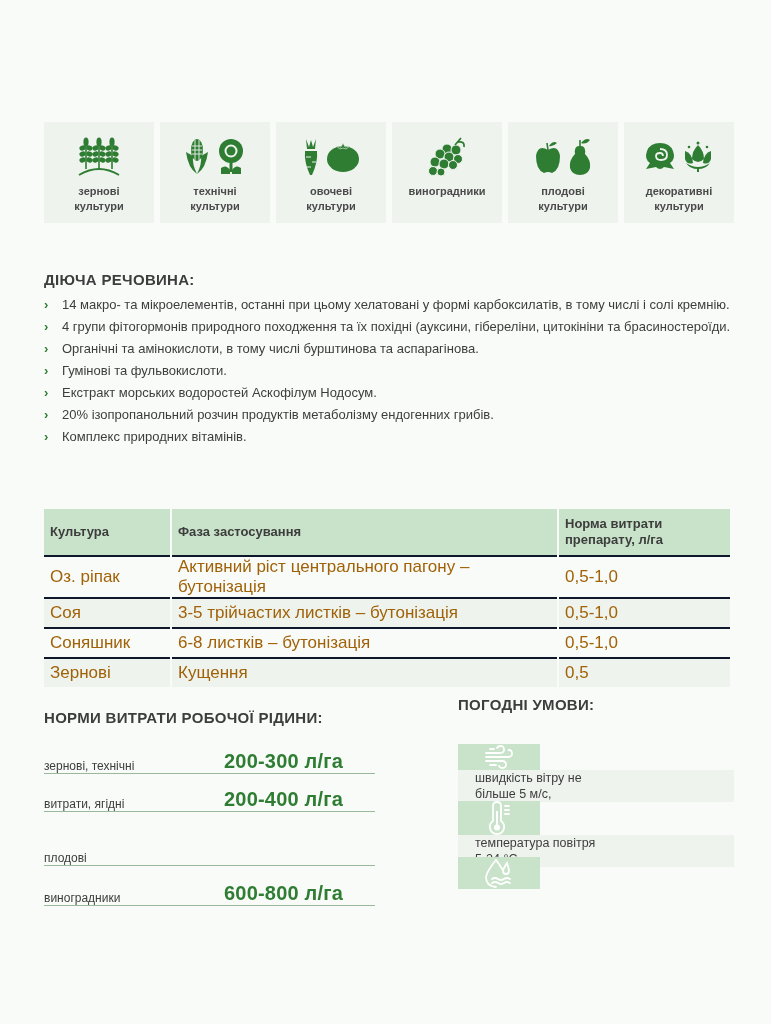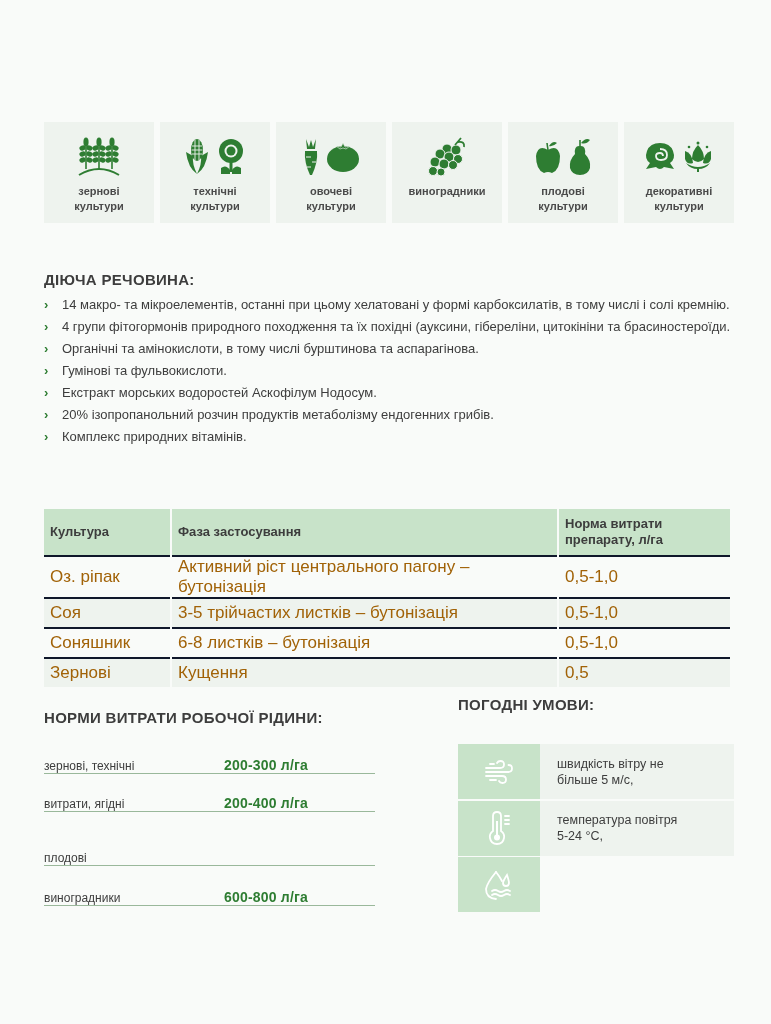--- a/index.html
+++ b/index.html
@@ -19,25 +19,25 @@
 
   table.app { position: absolute; left: 44px; top: 509px; width: 690px; border-collapse: separate; border-spacing: 2px 0; margin-left: -2px; }
   table.app th { background: #c8e3c9; text-align: left; font-size: 13px; font-weight: bold; color: #3d3d3d; padding: 0 6px; height: 46px; line-height: 16px; }
   table.app td { font-size: 17px; color: #a16207; padding: 0 6px; height: 30px; border-top: 2px solid #0f172a; }
   table.app tr.odd td { background: #f9fbf9; }
   table.app tr.even td { background: #eef3ee; }
 
   .rates { position: absolute; left: 44px; top: 743px; width: 331px; }
   .rate-row { display: flex; align-items: flex-end; border-bottom: 1.5px solid #9ab89b; gap: 36px; }
   .rate-label { width: 144px; font-size: 12px; color: #3d3d3d; }
-  .rate-val { font-size: 14px; font-weight: bold; color: #2e7d32; letter-spacing: 0.2px; }
+  .rate-val { font-size: 20px; font-weight: bold; color: #2e7d32; letter-spacing: 0.2px; }
   .rate-note { font-size: 12px; color: #3d3d3d; line-height: 13px; }
 
   .weather { position: absolute; left: 458px; top: 744px; width: 276px; }
-  .w-row { display: flex; height: 55px; margin-bottom: 1.5px; }
+  .w-row { display: flex; height: 55px; margin-bottom: 1.5px; flex-direction: column; }
   .w-icon { width: 82px; background: #c8e3c9; display: flex; align-items: center; justify-content: center; }
   .w-text { flex: 1; background: #eef3ee; padding-left: 17px; font-size: 12.5px; color: #3d3d3d; line-height: 16px; display: flex; align-items: center; white-space: pre-line; }
 </style>
 </head>
 <body>
 
 <div class="crops">
   <div class="crop">
     <div class="crop-icons">
       <svg width="46" height="40" viewBox="0 0 46 40">

